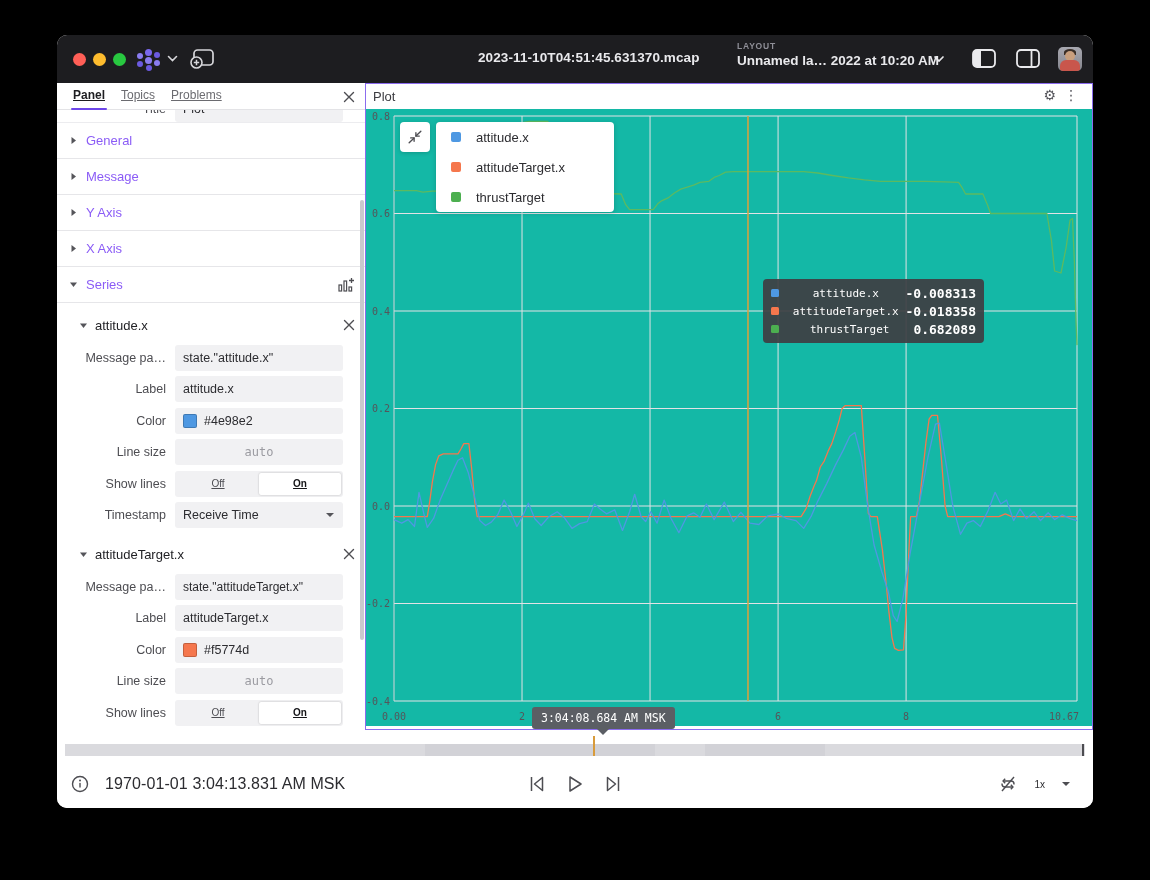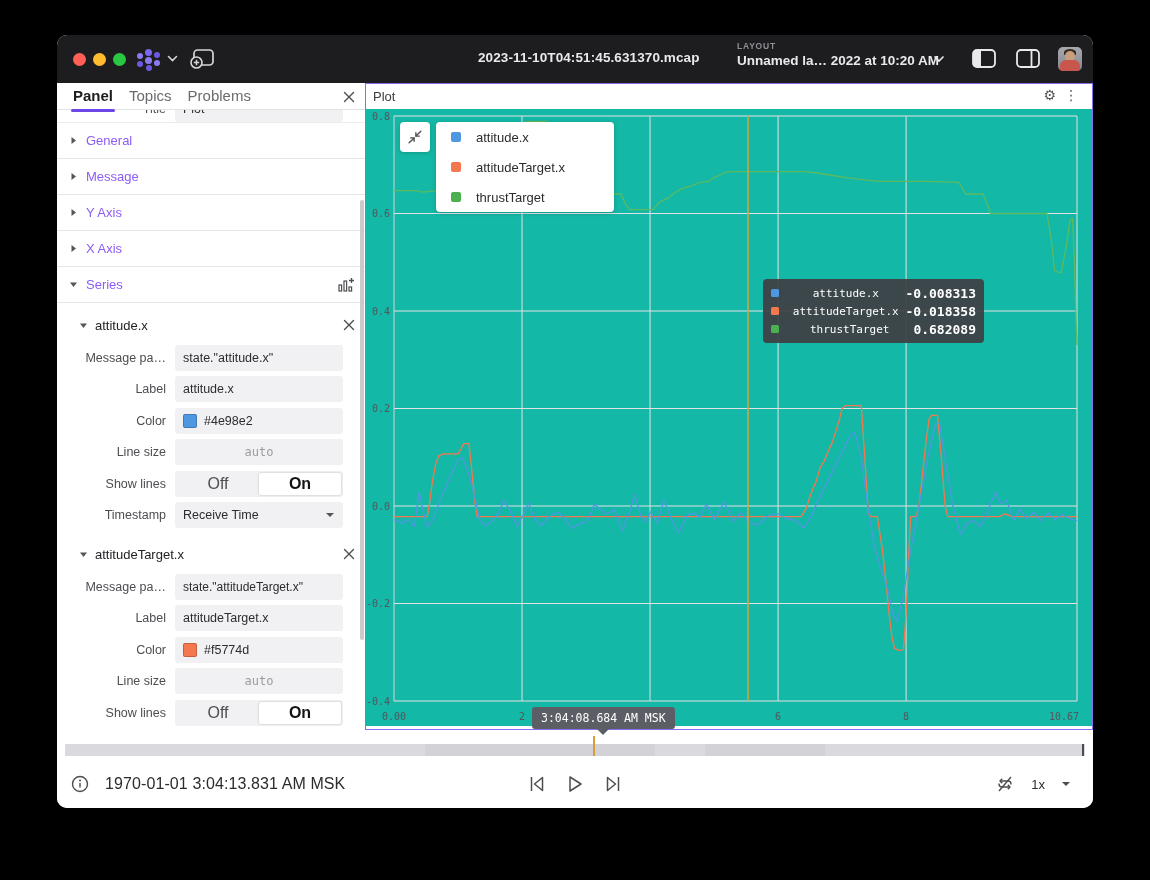--- a/index.html
+++ b/index.html
@@ -25,41 +25,41 @@
   .avatar .head { position:absolute; left:7px; top:4px; width:10px; height:10px; border-radius:50%; background:#c99f7d; }
   .avatar .hair { position:absolute; left:6px; top:2px; width:12px; height:6px; border-radius:50% 50% 0 0; background:#3a2e26; }
   .avatar .shirt { position:absolute; left:2px; top:13px; width:20px; height:11px; border-radius:6px 6px 0 0; background:#c9564c; }
 
   
   .main { display:flex; height:647px; }
 
   
   .sidebar { position:relative; width:308px; background:#fff; flex:none; }
   .tabsbar { position:relative; height:27px; display:flex; align-items:center; border-bottom:1px solid #e3e3e6; }
-  .tab { font-size:15px; color:#6b6b70; margin-left:16px; padding-bottom:2px; cursor:default; }
+  .tab { font-size:12px; color:#6b6b70; margin-left:16px; padding-bottom:2px; cursor:default;text-decoration:underline; }
   .tab.active { color:#1d1d20; font-weight:700; position:relative; }
   .tab.active::after { content:""; position:absolute; left:-2px; right:-2px; bottom:-6px; height:2.5px; background:#6d46e9; border-radius:2px; }
   .tabs-close { position:absolute; right:8px; top:6px; width:16px; height:16px; }
   .clip-row { height:13px; overflow:hidden; position:relative; border-bottom:1px solid #ececef; }
   .clip-inner { position:absolute; top:-16px; left:0; right:0; height:29px; display:flex; align-items:center; }
   .section-row { height:36px; display:flex; align-items:center; border-bottom:1px solid #e6e6e9; position:relative; }
   .chev { width:9px; height:9px; margin-left:12px; margin-right:8px; flex:none; }
   .section-label { font-size:13px; font-weight:500; color:#8b5cf6; }
   .add-series { position:absolute; right:10px; top:9px; width:18px; height:18px; }
   .series-head { height:34px; display:flex; align-items:center; position:relative; padding-left:22px; }
   .series-head .chev { margin-left:0; margin-right:7px; }
   .series-name { font-size:13px; color:#222226; }
   .row-x { position:absolute; right:8px; top:9px; width:16px; height:16px; }
   .frow { height:31.5px; display:flex; align-items:center; }
   .flabel { width:118px; text-align:right; padding-right:9px; font-size:12.5px; color:#4d4d52; white-space:nowrap; overflow:hidden; flex:none; }
   .finput { width:168px; height:26px; background:#f1f1f3; border-radius:3px; display:flex; align-items:center; padding:0 8px; font-size:12.5px; color:#2c2c30; }
   .finput.center { justify-content:center; color:#9b9ba1; font-family:"DejaVu Sans Mono", monospace; font-size:12px; }
   .swatch { width:14px; height:14px; border-radius:2px; margin-right:7px; border:1px solid rgba(0,0,0,.2); flex:none; }
   .segmented { width:168px; height:26px; background:#f1f1f3; border-radius:3px; display:flex; padding:2px; }
-  .seg { flex:1; display:flex; align-items:center; justify-content:center; font-size:16px; color:#4d4d52; border-radius:2px; }
+  .seg { flex:1; display:flex; align-items:center; justify-content:center; font-size:10px; color:#4d4d52; border-radius:2px;text-decoration:underline; }
   .seg.on { background:#fff; color:#141417; font-weight:700; box-shadow:0 0 2px rgba(0,0,0,.25); }
   .dropdown { justify-content:space-between; }
   .dd-caret { width:10px; height:6px; }
   .sb-scroll { position:absolute; right:1px; top:117px; width:4px; height:440px; background:#c9c9ce; border-radius:2px; }
 
   
   .plotpanel { position:relative; width:728px; flex:none; border:1.5px solid #8b6cee; }
   .plot-header { height:25px; display:flex; align-items:center; background:#fff; position:relative; }
   .plot-title { font-size:13px; color:#3c3c41; margin-left:7px; }
   .gear-icon { position:absolute; right:36px; top:3px; font-size:14px; color:#56565c; }
@@ -84,21 +84,21 @@
   .playback { position:relative; height:78px; background:#fff; }
   .scrubber { position:absolute; left:8px; top:14px; width:1020px; height:12px; background:#dadade; }
   .scrub-seg { position:absolute; top:0; height:12px; background:#d2d2d7; }
   .playhead { position:absolute; left:528px; top:-8px; width:2px; height:20px; background:#d89b3b; }
   .endmark { position:absolute; right:1px; top:0; width:2px; height:12px; background:#4c4c50; }
   .controls { position:absolute; left:0; right:0; top:34px; height:40px; display:flex; align-items:center; }
   .info-btn { margin-left:14px; width:18px; height:18px; }
   .ts-text { margin-left:16px; font-size:16px; color:#2c2c30; font-family:"Liberation Sans", sans-serif; letter-spacing:.1px; }
   .center-controls { position:absolute; left:50%; transform:translateX(-50%); display:flex; align-items:center; gap:20px; }
   .right-controls { position:absolute; right:22px; display:flex; align-items:center; gap:16px; }
-  .speed { font-size:13px; color:#2c2c30; }
+  .speed { font-size:10px; color:#2c2c30; }
   svg.icon { display:block; }
 </style>
 </head>
 <body>
 
 <div class="window">
 
   <div class="titlebar">
     <div class="traffic t-red"></div>
     <div class="traffic t-yellow"></div>

